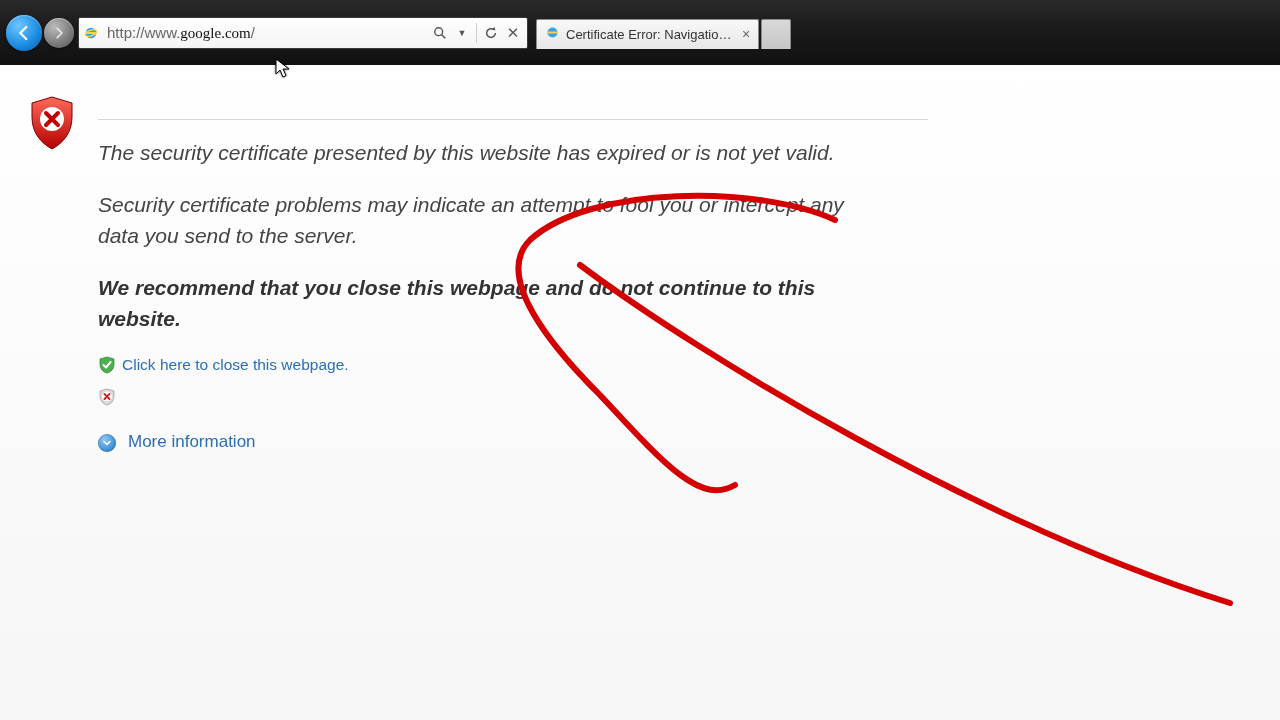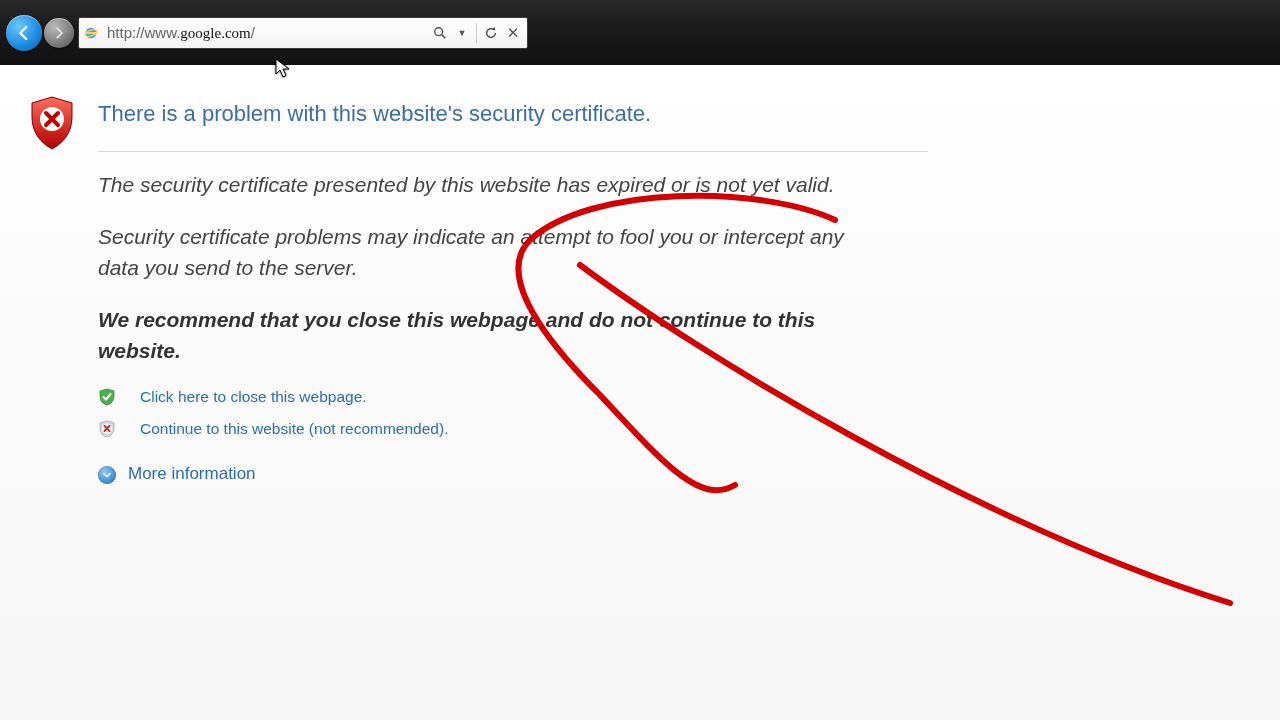--- a/index.html
+++ b/index.html
@@ -68,21 +68,21 @@
     height: calc(720px - 65px);
     padding: 30px 0 0 28px;
   }
   .content-row { display:flex; gap: 22px; }
   .shield { width: 48px; flex: 0 0 48px; }
   .body-col { max-width: 840px; }
   h1.title { font-size: 22px; font-weight: 400; color: #3b6ea5; margin-top: 6px; }
   .hr { height:1px; background:#d7d7d7; margin: 24px 0 18px; width: 830px; }
   p { font-size: 21px; color:#444; line-height: 1.45; margin-bottom: 22px; max-width: 790px; font-style: italic; }
   p.bold { font-weight: 600; color:#333; }
-  .opt { display:flex; align-items:flex-start; gap:24px; margin: 8px 0 14px; }
+  .opt { display:flex; align-items:flex-start; gap:6px; margin: 8px 0 14px; }
   .opt a { color:#2a6fb3; font-size:15.5px; text-decoration:none; }
   .more { display:flex; align-items:flex-end; gap:12px; margin-top: 26px; }
   .more .txt { color:#2a6fb3; font-size:17px; }
   .chev-circle {
     width:18px; height:18px; border-radius:50%;
     background: radial-gradient(circle at 35% 30%, #8fc6f3, #3a8dd6 70%);
     display:flex; align-items:center; justify-content:center;
     box-shadow: inset 0 0 2px rgba(0,0,0,.4);
   }
   .chev-circle svg { width:10px; height:10px; }
@@ -136,39 +136,49 @@
       <div class="tool">
           <svg viewBox="0 0 16 16" width="14" height="14">
             <path d="M13 8a5 5 0 1 1-1.8-3.8" fill="none" stroke="#555" stroke-width="1.7"></path>
             <path d="M12 1 L13 5 L9 4 Z" fill="#555"></path>
           </svg>
         </div>
       <div class="tool" style="font-size:15px;color:#555;">✕</div>
     </div>
   </div>
 
+  <div class="tabs">
+    <div class="tab">
+      <span><svg viewBox="0 0 24 24" width="15" height="15">
+            <circle cx="12" cy="12" r="8" fill="#3aa0e8"></circle>
+            <path d="M4 12 h16" stroke="#ffd24a" stroke-width="3" fill="none"></path>
+          </svg></span>
+      <span class="lbl">Certificate Error: Navigation...</span>
+      <span class="tab-close">×</span>
+    </div>
+    <div class="newtab"></div>
+  </div>
 </div>
 
 <div class="page">
   <div class="content-row">
     <div class="shield">
       <svg viewBox="0 0 48 56" width="48" height="56">
         <path d="M24 2 L44 8 V22 C44 38 35 48 24 54 C13 48 4 38 4 22 V8 Z" fill="url(#g1)" stroke="#7a0000" stroke-width="1"></path>
         <defs>
             <linearGradient id="g1" x1="0" y1="0" x2="0" y2="1">
               <stop offset="0" stop-color="#ff6b5b"></stop>
               <stop offset="1" stop-color="#b30000"></stop>
             </linearGradient>
           </defs>
         <circle cx="24" cy="24" r="12" fill="#fff"></circle>
         <path d="M18 18 L30 30 M30 18 L18 30" stroke="#c00000" stroke-width="4" stroke-linecap="round"></path>
       </svg>
     </div>
     <div class="body-col">
-      <h1 class="title">There is a problem with this website's security certificate.</h1>
       <div class="hr"></div>
       <p>The security certificate presented by this website has expired or is not yet valid.</p>
       <p>Security certificate problems may indicate an attempt to fool you or intercept any data you send to the server.</p>
       <p class="bold">We recommend that you close this webpage and do not continue to this website.</p>
 
       <div class="opt">
         <span class="badge">
           <svg viewBox="0 0 18 18">
               <path d="M9 1 L16 3 V8 C16 13 13 16 9 17 C5 16 2 13 2 8 V3 Z" fill="#4caf50" stroke="#2e7d32" stroke-width=".7"></path>
               <path d="M5.5 9 L8 11.5 L12.5 6" fill="none" stroke="#fff" stroke-width="2" stroke-linecap="round" stroke-linejoin="round"></path>
@@ -178,21 +188,20 @@
       </div>
 
       <div class="opt">
         <span class="badge">
           <svg viewBox="0 0 18 18">
               <path d="M9 1 L16 3 V8 C16 13 13 16 9 17 C5 16 2 13 2 8 V3 Z" fill="#d9d9d9" stroke="#999" stroke-width=".7"></path>
               <circle cx="9" cy="8.5" r="5" fill="#fff"></circle>
               <path d="M6.5 6 L11.5 11 M11.5 6 L6.5 11" stroke="#c62828" stroke-width="2" stroke-linecap="round"></path>
             </svg>
         </span>
-        <a href="#">Continue to this website (not recommended).</a>
       </div>
 
       <div class="more">
         <span class="chev-circle">
           <svg viewBox="0 0 10 10">
               <path d="M2 3.5 L5 6.5 L8 3.5" fill="none" stroke="#fff" stroke-width="1.6" stroke-linecap="round" stroke-linejoin="round"></path>
             </svg>
         </span>
         <span class="txt">More information</span>
       </div>

